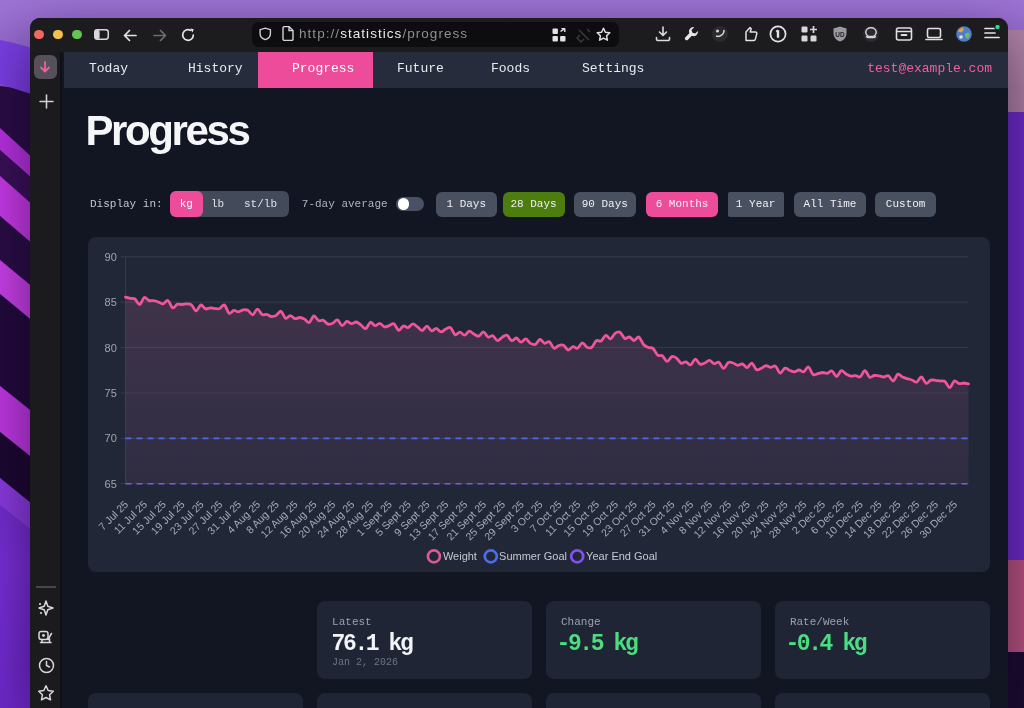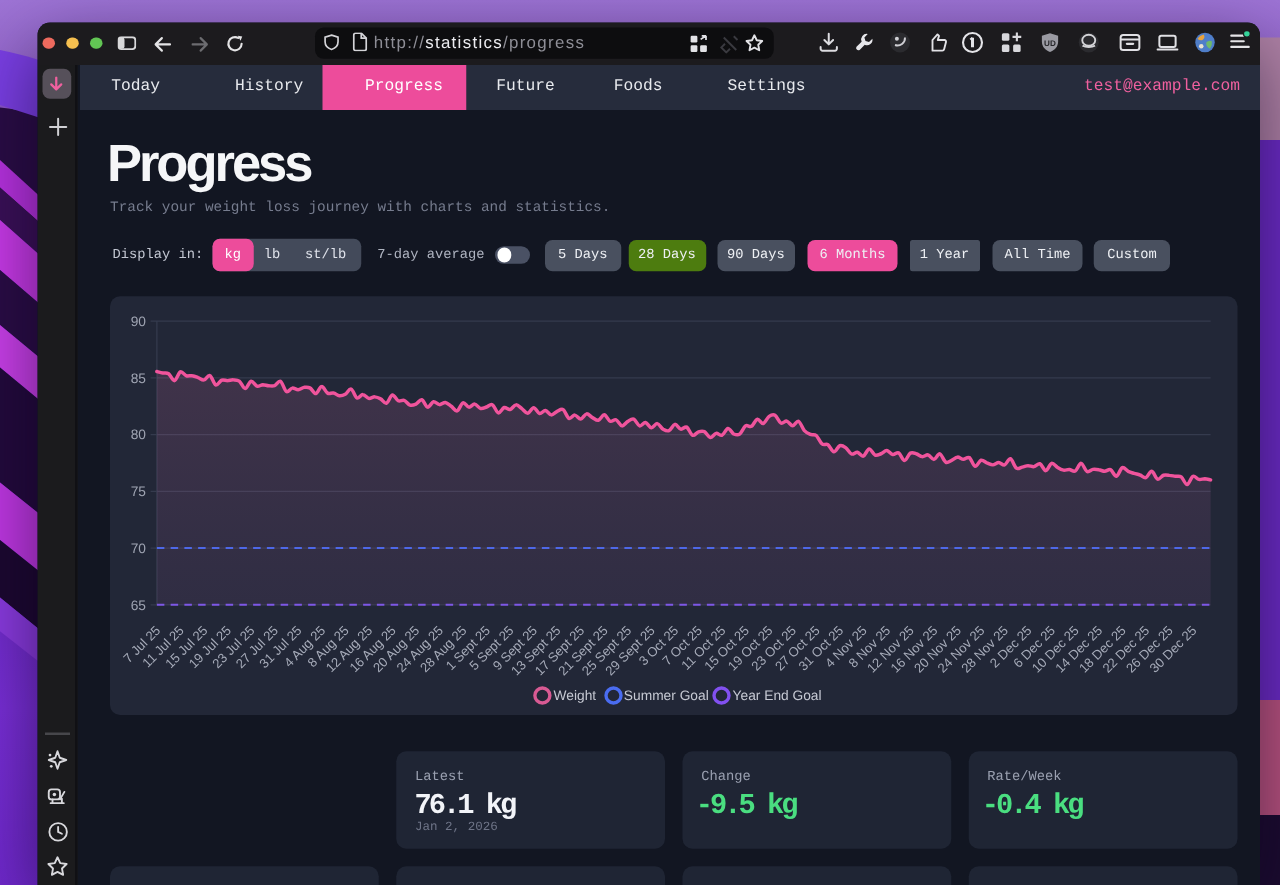--- a/index.html
+++ b/index.html
@@ -182,30 +182,29 @@
 <span class="ni" style="left:124px">History</span>
 <div style="position:absolute;left:194px;top:0;width:115px;height:36px;background:#ed4c9b"></div>
 <span class="ni" style="left:228px;color:#fff">Progress</span>
 <span class="ni" style="left:333px">Future</span>
 <span class="ni" style="left:427px">Foods</span>
 <span class="ni" style="left:518px">Settings</span>
 <span class="ni" style="right:16px;color:#f0609f">test@example.com</span>
 </div>
   <div id="main">
    <h1>Progress</h1>
-   <div id="sub">Track your weight loss journey with charts and statistics.</div>
    <span style="position:absolute;left:26px;top:146px;font:11px 'Liberation Mono',monospace;color:#c3c7d2">Display in:</span>
         <div style="position:absolute;left:106px;top:139px;width:118.5px;height:26px;border-radius:6px;background:#434a5a"></div>
         <div style="position:absolute;left:106px;top:139px;width:32.5px;height:26px;border-radius:6px;background:#ed4c9b;color:#fff;font:11px 'Liberation Mono',monospace;display:flex;align-items:center;justify-content:center">kg</div>
         <span style="position:absolute;left:147px;top:146px;font:11px 'Liberation Mono',monospace;color:#dfe2ea">lb</span>
         <span style="position:absolute;left:180px;top:146px;font:11px 'Liberation Mono',monospace;color:#dfe2ea">st/lb</span>
         <span style="position:absolute;left:237.8px;top:146px;font:11px 'Liberation Mono',monospace;color:#aeb3c0">7-day average</span>
         <div style="position:absolute;left:332.3px;top:144.6px;width:27.3px;height:14.6px;border-radius:7.3px;background:#4a5164"></div>
         <div style="position:absolute;left:333.7px;top:146px;width:11.8px;height:11.8px;border-radius:50%;background:#fff"></div>
-        <div style="position:absolute;left:372px;top:139.5px;width:60.5px;height:25px;border-radius:6px;background:#49505f;color:#eef0f4;font:11px 'Liberation Mono',monospace;display:flex;align-items:center;justify-content:center">5 Days</div>
+        <div style="position:absolute;left:372px;top:139.5px;width:60.5px;height:25px;border-radius:6px;background:#49505f;color:#eef0f4;font:11px 'Liberation Mono',monospace;display:flex;align-items:center;justify-content:center">1 Days</div>
         <div style="position:absolute;left:438.5px;top:139.5px;width:62px;height:25px;border-radius:6px;background:#4d7c0f;color:#eef0f4;font:11px 'Liberation Mono',monospace;display:flex;align-items:center;justify-content:center">28 Days</div>
         <div style="position:absolute;left:509.8px;top:139.5px;width:62px;height:25px;border-radius:6px;background:#49505f;color:#eef0f4;font:11px 'Liberation Mono',monospace;display:flex;align-items:center;justify-content:center">90 Days</div>
         <div style="position:absolute;left:581.8px;top:139.5px;width:72.5px;height:25px;border-radius:6px;background:#ed4c9b;color:#eef0f4;font:11px 'Liberation Mono',monospace;display:flex;align-items:center;justify-content:center">6 Months</div>
         <div style="position:absolute;left:663.5px;top:139.5px;width:56.3px;height:25px;border-radius:2px;background:#49505f;color:#eef0f4;font:11px 'Liberation Mono',monospace;display:flex;align-items:center;justify-content:center">1 Year</div>
         <div style="position:absolute;left:729.7px;top:139.5px;width:72.5px;height:25px;border-radius:6px;background:#49505f;color:#eef0f4;font:11px 'Liberation Mono',monospace;display:flex;align-items:center;justify-content:center">All Time</div>
         <div style="position:absolute;left:810.9px;top:139.5px;width:61.5px;height:25px;border-radius:6px;background:#49505f;color:#eef0f4;font:11px 'Liberation Mono',monospace;display:flex;align-items:center;justify-content:center">Custom</div>
    <div id="card">
           <svg width="902" height="335" viewBox="0 0 902 335" xmlns="http://www.w3.org/2000/svg" style="position:absolute;left:0;top:0">
 <line x1="32.5" y1="19.8" x2="880.5" y2="19.8" stroke="#353b4e" stroke-width="1"></line>
 <line x1="32.5" y1="65.2" x2="880.5" y2="65.2" stroke="#353b4e" stroke-width="1"></line>

